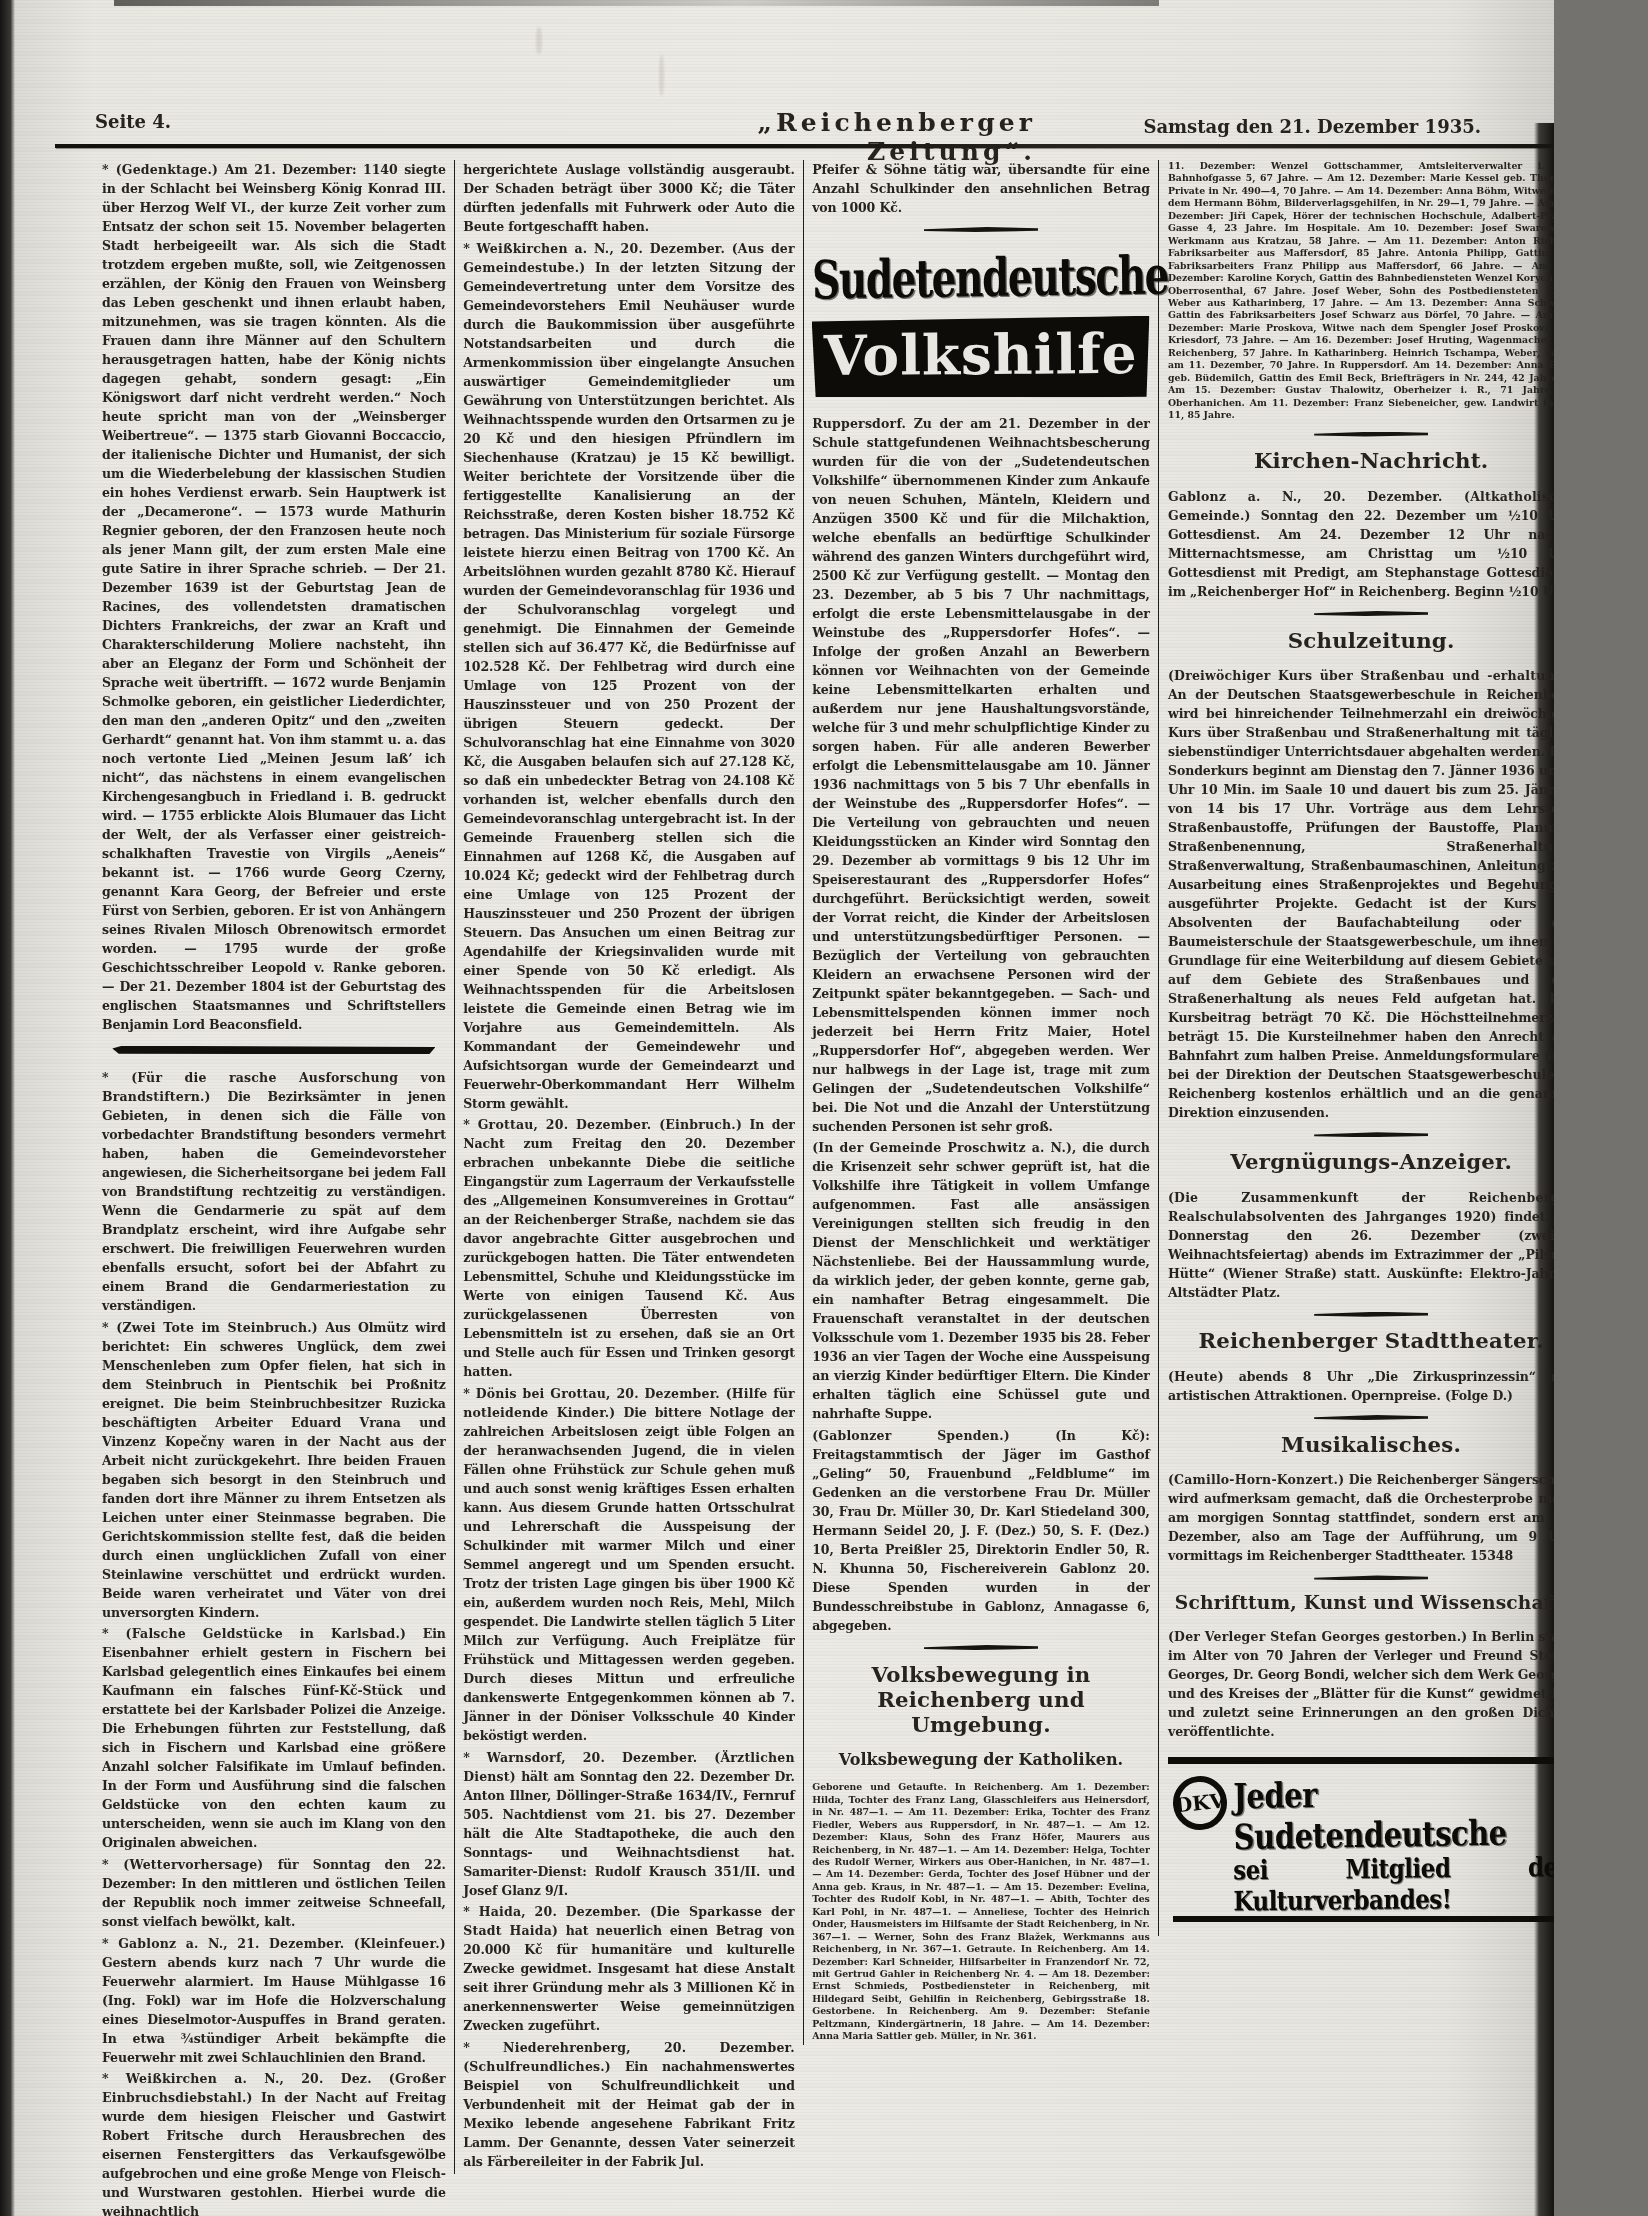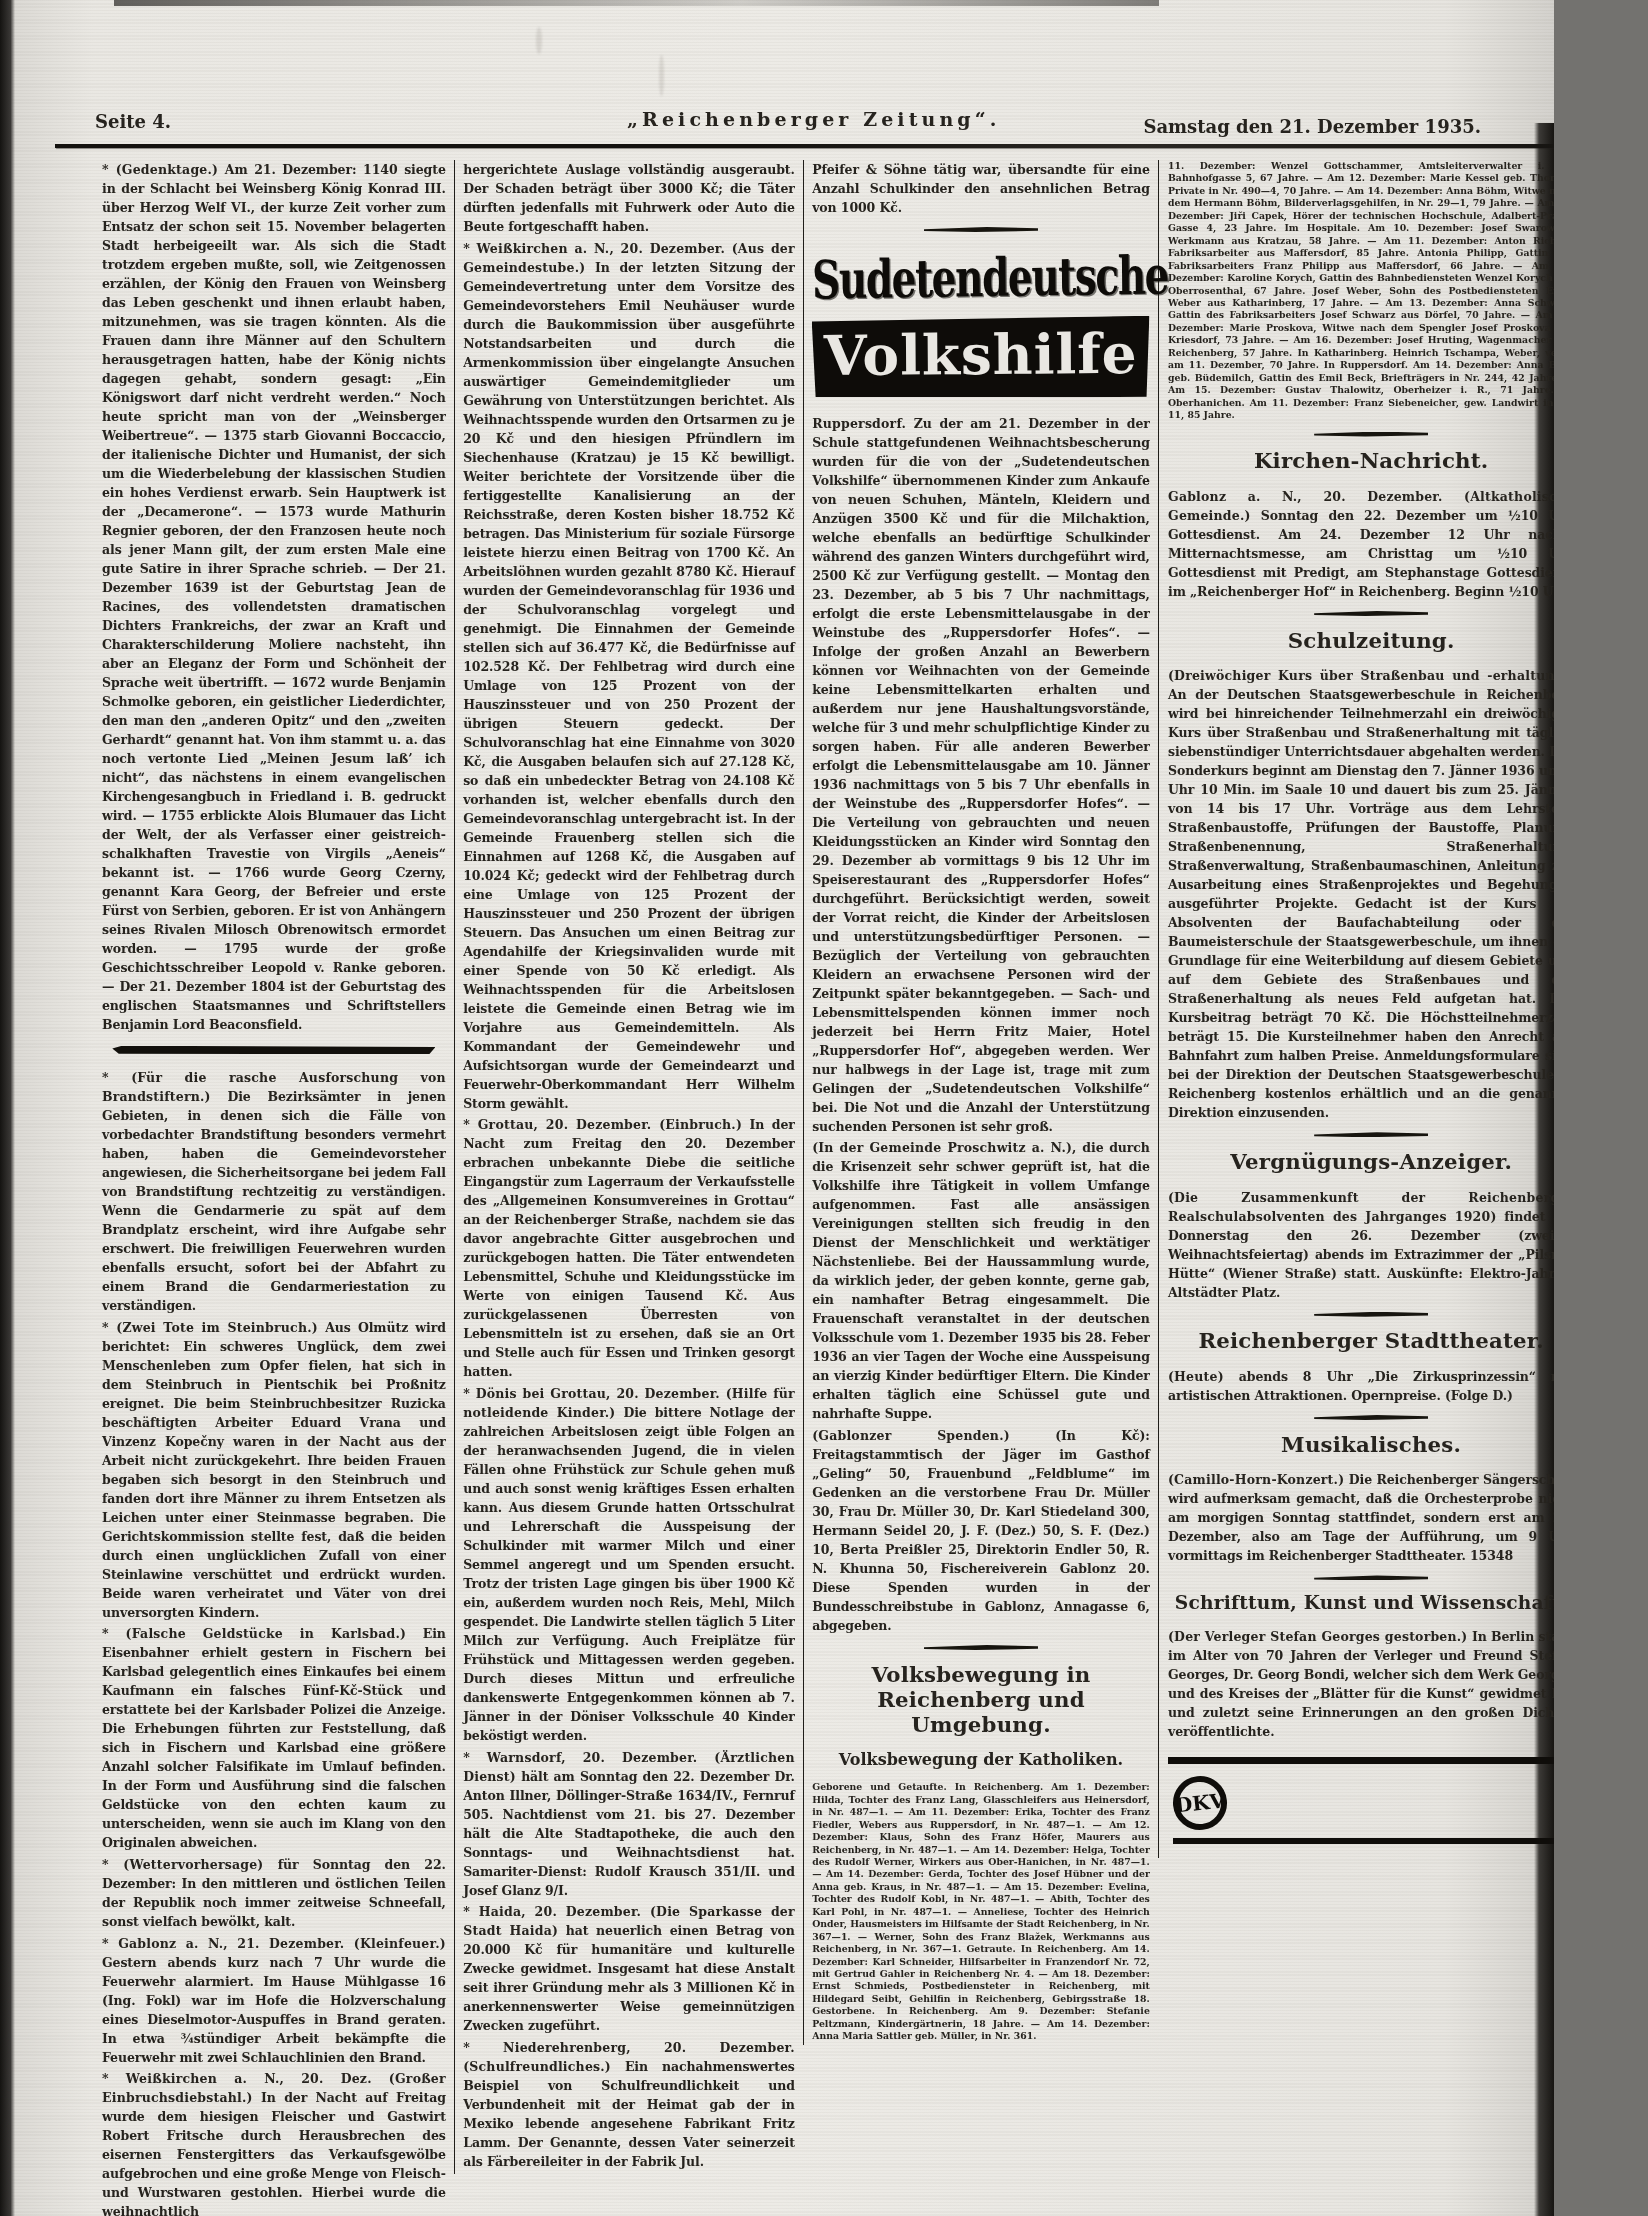--- a/index.html
+++ b/index.html
@@ -21,22 +21,22 @@
                 background: linear-gradient(90deg, #141311, #3a3836 70%, rgba(58,56,54,0)); }
   .edge-right { position: absolute; right: 0; top: 123px; width: 20px; height: 2094px;
                 background: linear-gradient(270deg, #161411, #3c3a37 75%, rgba(60,58,55,0)); }
   .edge-top   { position: absolute; left: 114px; top: 0; width: 1045px; height: 5.5px;
                 background: linear-gradient(90deg, rgba(40,38,35,.7), rgba(40,38,35,.15) 60%, rgba(40,38,35,.55)); }
   .smudge     { position: absolute; background: rgba(70,66,60,0.12); border-radius: 50%; filter: blur(0.9px); }
 
   
   .header { position: absolute; top: 108px; left: 68px; right: 55px; height: 32px; }
   .header .pageno  { position: absolute; left: 27px;  top: 2.7px; font-size: 18px; font-weight: bold; }
-  .header .mast    { position: absolute; left: 559px; top: 0; width: 409px; text-align: left;
-                     font-size: 19px; font-weight: bold; letter-spacing: 4.1px; }
+  .header .mast    { position: absolute; left: 559px; top: 0; width: 409px; text-align: right;
+                     font-size: 25px; font-weight: bold; letter-spacing: 4.1px; }
   .header .date    { position: absolute; right: 18px; top: 8px; font-size: 18px; font-weight: bold; }
   .header-rule { position: absolute; top: 144px; left: 55px; width: 1553px; height: 4.1px;
                  background: linear-gradient(90deg, #14120f 0 45%, #2b2824 70%, #14120f);
                  box-shadow: 0 1.8px 0.9px -0.9px rgba(30,28,24,.45); }
 
   
   .cols { position: absolute; top: 160px; left: 102px; width: 1483px; height: 2044px;
           display: flex; align-items: flex-start; }
   .col { text-align: justify; }
   .col1 { width: 352px; padding-right: 8.2px; }
@@ -239,20 +239,24 @@
       <div class="div-bar"></div>
       <h3 class="sec tight">Schrifttum, Kunst und Wissenschaft.</h3>
       <p class="art noind">
         <span class="lead">(Der Verleger Stefan Georges gestorben.)</span>
         <span>In Berlin starb im Alter von 70 Jahren der Verleger und Freund Stefan Georges, Dr. Georg Bondi, welcher sich dem Werk Georges und des Kreises der „Blätter für die Kunst“ gewidmet hat und zuletzt seine Erinnerungen an den großen Dichter veröffentlichte.</span>
       </p>
       <div class="kv-box">
         <div class="kv-inner">
           <div class="kv-row">
             <div class="kv-logo">DKV</div>
+            <div class="kv-text">
+              <div class="kv-l1">Jeder Sudetendeutsche</div>
+              <div class="kv-l2">sei Mitglied des Kulturverbandes!</div>
+            </div>
           </div>
         </div>
       </div>
     </div>
 
   </div>
 </div>
 
 
 </body></html>

